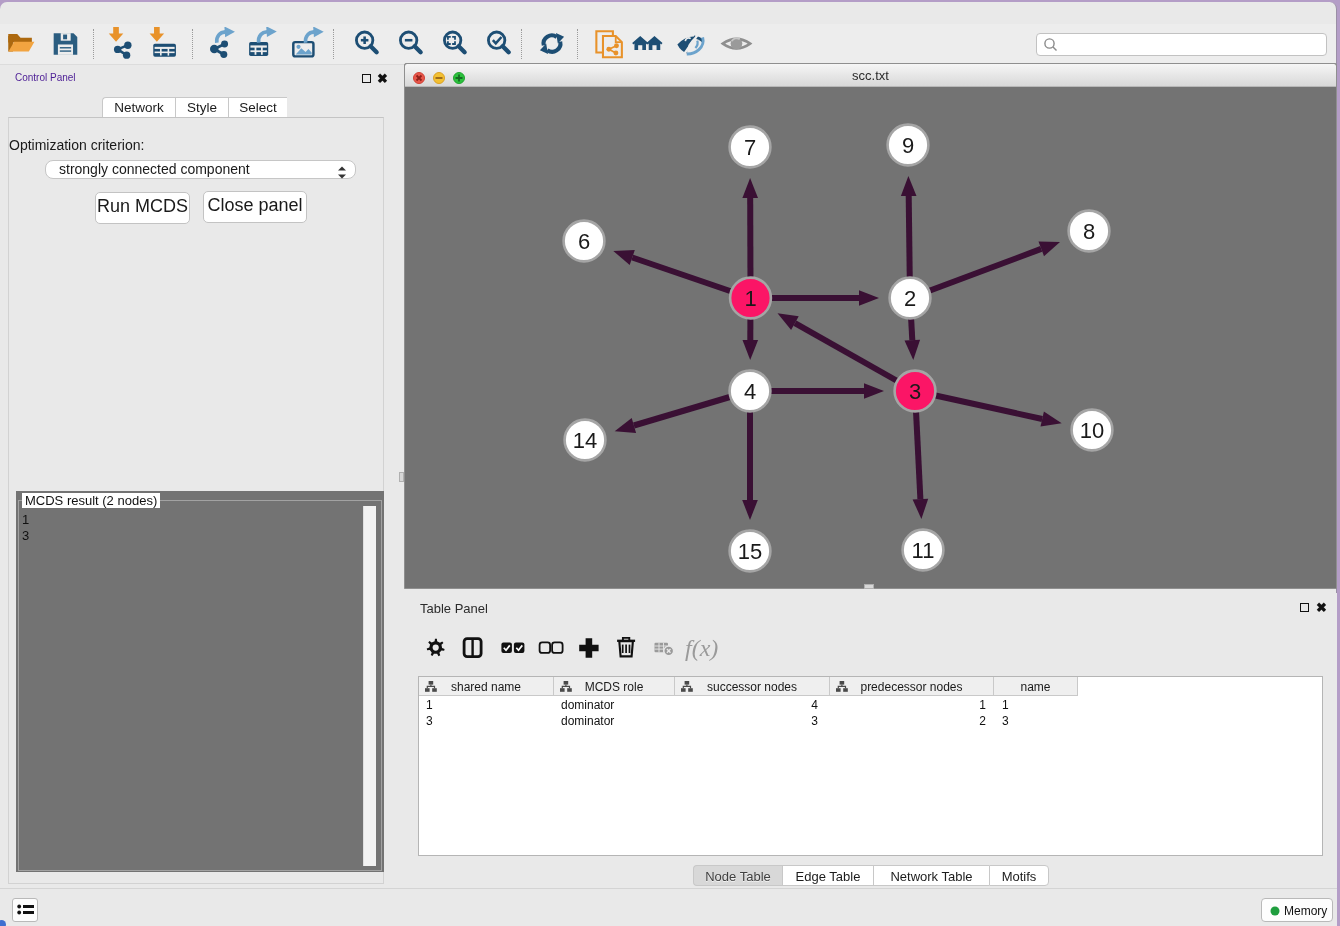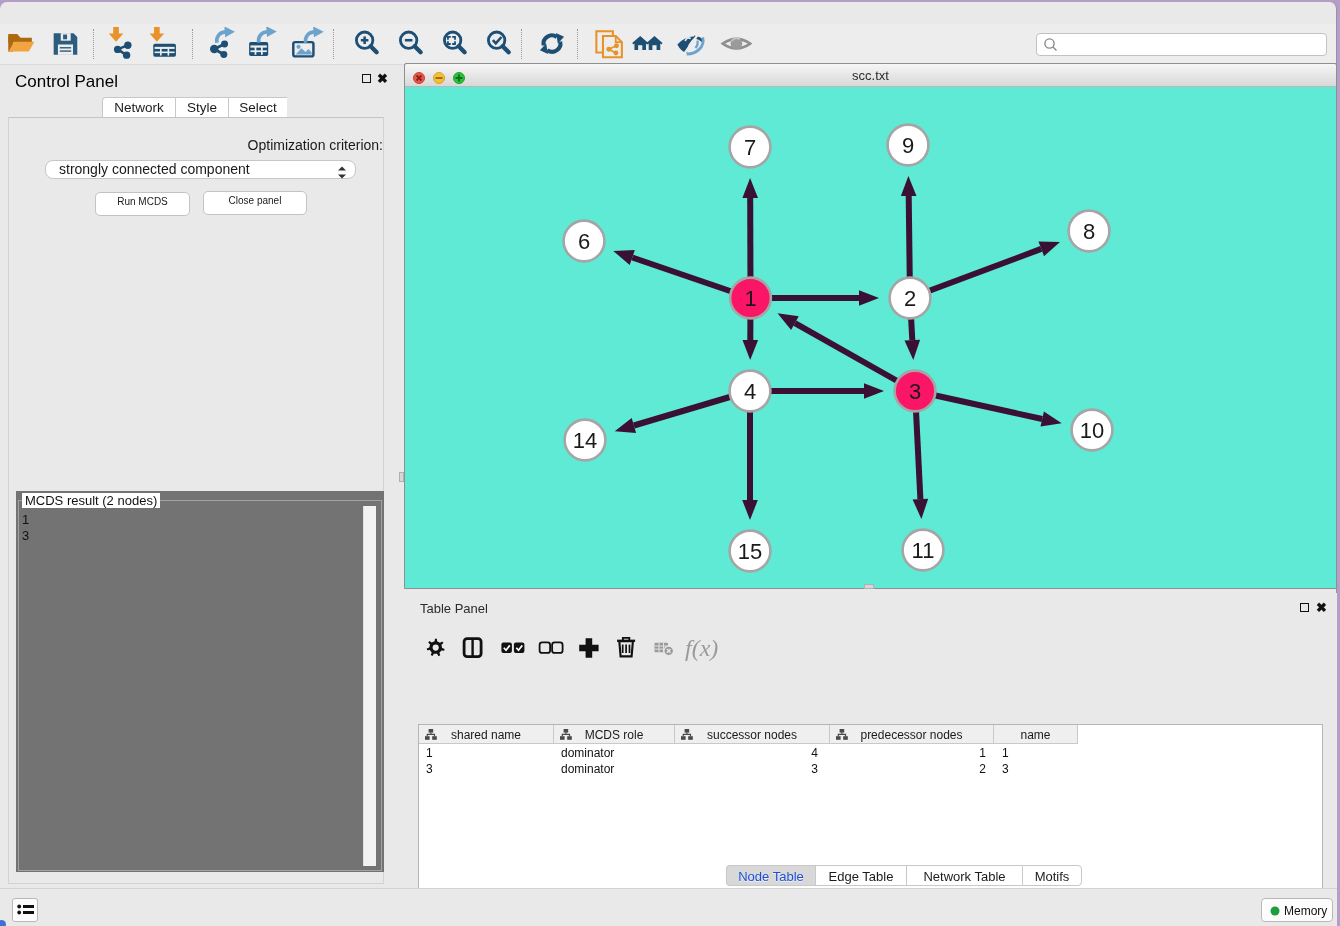--- a/index.html
+++ b/index.html
@@ -19,59 +19,59 @@
   background:#dcdcdc; border:1px solid #c3c3c3; }
 #title-text { position:absolute; top:3px; width:100%; text-align:center;
   color:#a8a8a8; font-size:13px; }
 #toolbar { position:absolute; left:0; top:22px; width:100%; height:41px; background:#ededed; border-bottom:1px solid #dcdcdc; }
 .tsep { position:absolute; top:5px; height:30px; width:0; border-left:1px dotted #9a9a9a; }
 .ticon { position:absolute; top:3px; width:34px; height:34px; }
 #searchbox { position:absolute; left:1036px; top:9px; width:291px; height:23px;
   background:#fff; border:1px solid #c2c2c2; border-radius:4px; }
 
 #cpanel { position:absolute; left:0; top:63px; width:392px; height:823px; background:#e9e9e9; }
-#cpanel-title { position:absolute; left:15px; top:7px; font-size:17px; color:#000000; }
+#cpanel-title { position:absolute; left:15px; top:7px; font-size:10px; color:#4c1d95; }
 .floatbtn { position:absolute; width:9px; height:9px; border:1.5px solid #111; }
 .closebtn { position:absolute; font-size:13px; color:#111; font-weight:bold; }
 .tabbar { position:absolute; height:32px; display:flex;padding-left:24px; }
 .tab { font-size:13.5px; font-weight:500; color:#1c1c1c; background:#fff;
   border:1px solid #c8c8c8; border-right:none; padding:2px 0 0 0; text-align:center; }
 .tab.first { border-radius:4px 0 0 4px; }
 .tab.last { border-radius:0 4px 4px 0; border-right:1px solid #c8c8c8;margin-top:33px; }
 .tab.sel { background:#d8d8d8; color:#c0c0c0; text-shadow:0 1px 0 #f2f2f2; }
 #cp-content { position:absolute; left:8px; top:52px; width:376px; height:767px;
   background:#e9e9e9; border:1px solid #d2d2d2; border-top:1px solid #c4c4c4; }
-#opt-label { position:absolute; left:0; top:19px; width:100%; text-align:right;
+#opt-label { position:absolute; left:0; top:19px; width:100%; text-align:left;
   font-size:14px; color:#1a1a1a; }
 #opt-select { position:absolute; left:36px; top:42px; width:311px; height:19px;
   background:#fff; border:1px solid #c6c6c6; border-radius:8px; }
 #opt-select span { position:absolute; left:13px; top:0px; font-size:14px; color:#1a1a1a; }
-.btn { position:absolute; height:24px; background:#fff; border:1px solid #c3c3c3;
-  border-radius:5px; font-size:10px; color:#1a1a1a; text-align:center; padding-top:3px; }
+.btn { position:absolute; height:32px; background:#fff; border:1px solid #c3c3c3;
+  border-radius:5px; font-size:18px; color:#1a1a1a; text-align:center; padding-top:3px; }
 #mcds-box { position:absolute; left:7px; top:373px; width:368px; height:381px; background:#737373; }
 #mcds-border { position:absolute; left:2px; top:9px; width:364px; height:371px;
   border:1px solid #a2a2a2; }
 #mcds-legend { position:absolute; left:6px; top:2px; background:#fff; padding:0 3px;
   font-size:13px; color:#111; }
 #mcds-text { position:absolute; left:6px; top:21px; font-size:13px; color:#111; line-height:16px; }
 #mcds-scroll { position:absolute; right:8px; top:15px; width:13px; height:360px; background:#f2f2f2; border-left:1px solid #e0e0e0;}
 
 #netwin { position:absolute; left:404px; top:61px; width:933px; height:526px;
-  border:1px solid #8f8f8f; background:#5eead4; border-radius:2px 2px 0 0; }
+  border:1px solid #8f8f8f; background:#737373; border-radius:2px 2px 0 0; }
 #net-titlebar { position:absolute; left:0; top:0; width:100%; height:23px;
   background:linear-gradient(#f6f6f6,#d8d8d8); border-bottom:1px solid #b8b8b8;
   border-radius:2px 2px 0 0; }
 #net-title { position:absolute; width:100%; top:4px; text-align:center; font-size:13px; color:#2b2b2b; }
 .mac { position:absolute; top:8px; width:12px; height:12px; border-radius:50%; }
 
 #tpanel { position:absolute; left:404px; top:591px; width:933px; height:295px; background:#e9e9e9; }
 #tp-title { position:absolute; left:16px; top:8px; font-size:13px; color:#2b2b2b; }
 #tp-toolbar { position:absolute; left:14px; top:28px; height:40px; }
 #ttable { position:absolute; left:14px; top:83px; width:905px; height:180px;
-  background:#fff; border:1px solid #b5b5b5;margin-top:48px; }
+  background:#fff; border:1px solid #b5b5b5; }
 .th { position:absolute; top:0; height:19px; background:#efefef;
   border-right:1px solid #c9c9c9; border-bottom:1px solid #c9c9c9;
   font-size:12px; color:#1a1a1a; text-align:center; padding-top:3px; }
 .td { position:absolute; font-size:12px; color:#111; height:16px; }
 #tabs2 { position:absolute; left:289px; top:272px; height:21px; display:flex; }
 .tab2 { font-size:13px; font-weight:500; color:#1c1c1c; background:#fff;
   border:1px solid #c8c8c8; border-right:none; padding:3px 0 0 0; text-align:center; height:21px;}
 
 #statusbar { position:absolute; left:0; top:886px; width:1337px; height:38px;
   background:#e9e9e9; border-top:1px solid #d4d4d4;text-align:center; }
@@ -371,21 +371,21 @@
 <div class="td" style="left:256px; top:21px; width:143px; text-align:right;">4</div>
 <div class="td" style="left:411px; top:21px; width:156px; text-align:right;">1</div>
 <div class="td" style="left:583px; top:21px;">1</div>
 <div class="td" style="left:7px; top:37px;">3</div>
 <div class="td" style="left:142px; top:37px;">dominator</div>
 <div class="td" style="left:256px; top:37px; width:143px; text-align:right;">3</div>
 <div class="td" style="left:411px; top:37px; width:156px; text-align:right;">2</div>
 <div class="td" style="left:583px; top:37px;">3</div>
 </div>
     <div id="tabs2">
-      <div class="tab2 first" style="width:89px; background:#d8d8d8; color:#1d4ed8; text-shadow:0 1px 0 #f2f2f2; border-radius:4px 0 0 4px;margin-left:33px;">Node Table</div>
+      <div class="tab2 first" style="width:89px; background:#d8d8d8; color:#404040; text-shadow:0 1px 0 #f2f2f2; border-radius:4px 0 0 4px;">Node Table</div>
       <div class="tab2" style="width:91px;">Edge Table</div>
       <div class="tab2" style="width:116px;">Network Table</div>
       <div class="tab2" style="width:60px; border-right:1px solid #c8c8c8; border-radius:0 4px 4px 0;">Motifs</div>
     </div>
   </div>
 
   <div id="statusbar">
     <div id="listbtn">
         <svg width="18" height="14" viewBox="0 0 18 14" style="position:absolute;left:4px;top:4px;">
           <circle cx="2.2" cy="3.5" r="1.9" fill="#111"></circle>

